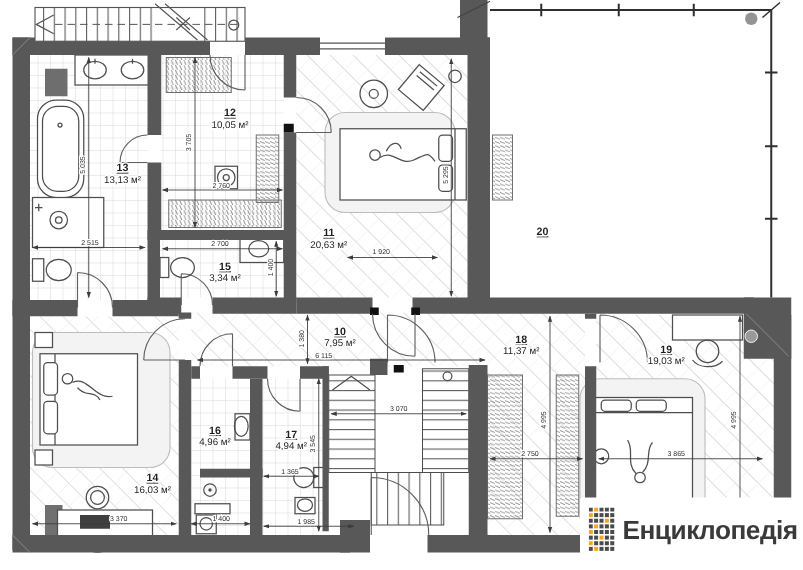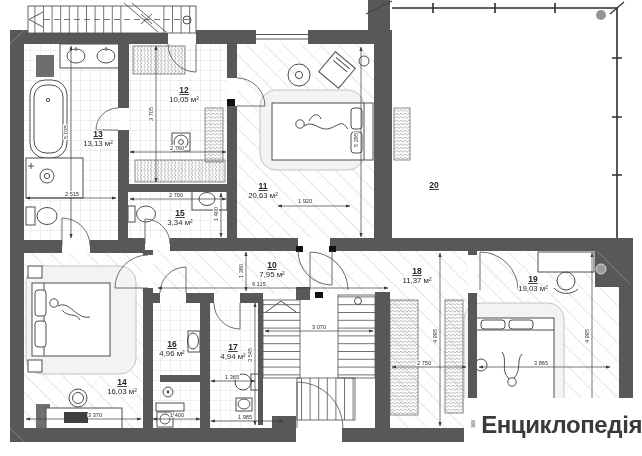--- a/index.html
+++ b/index.html
@@ -10,21 +10,21 @@
   .rn {font-size:8.5px;fill:#1f1f1f;text-anchor:middle;text-decoration:underline;
        stroke:#fff;stroke-width:2.2px;paint-order:stroke;font-weight:bold}
   .ra {font-size:7.8px;fill:#1f1f1f;text-anchor:middle;stroke:#fff;stroke-width:2.2px;paint-order:stroke}
   .fw{stroke:#4e4e4e;stroke-width:1;fill:#fff}
   .fl{stroke:#4e4e4e;stroke-width:1;fill:none}
   .door{stroke:#5f5f5f;stroke-width:.9;fill:none}
   .dl{stroke:#3c3c3c;stroke-width:.7}
   .rail{stroke:#2f2f2f;stroke-width:1.6;fill:none}
   .logo{position:absolute;left:464px;top:398px;width:178px;height:52px;background:#fff;
         display:flex;align-items:center;gap:6px;padding-left:7px;box-sizing:border-box;border-radius:2px}
-  .logo-text{font-size:24px;line-height:17px;font-weight:700;color:#3a3a3a;letter-spacing:-0.4px;white-space:nowrap}
+  .logo-text{font-size:21px;line-height:17px;font-weight:700;color:#3a3a3a;letter-spacing:-0.4px;white-space:nowrap}
 </style>
 </head>
 <body>
 
 <div class="stage">
 <svg width="642" height="456" viewBox="0 0 642 456">
   <defs>
     <pattern id="tile" width="10" height="10" patternUnits="userSpaceOnUse">
       <path d="M10,0 H0 V10" fill="none" stroke="#d8d8d8" stroke-width="0.8"></path>
     </pattern>

